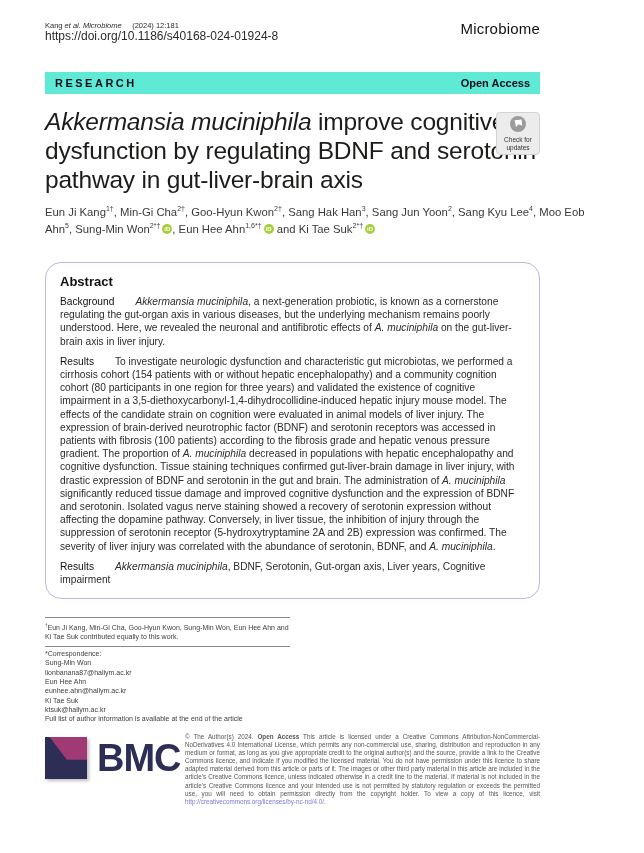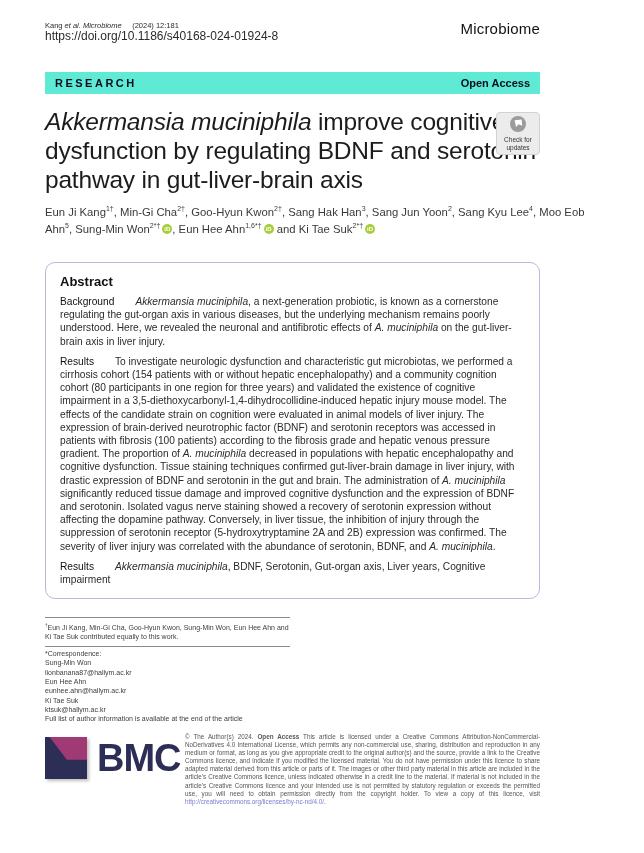--- a/index.html
+++ b/index.html
@@ -31,21 +31,21 @@
   .badge-txt { font-size:6.5px; line-height:7.5px; color:#333; }
 
   
   .authors { margin-top:10px; width:556px; font-size:11.3px; line-height:17px; color:#3a3a3a; }
   .authors sup { font-size:7px; vertical-align:super; line-height:0; }
   .orcid { display:inline-block; width:10px; height:10px; background:#A6CE39; border-radius:50%;
     color:#fff; font-size:6px; font-weight:bold; text-align:center; line-height:10px;
     margin-left:2px; vertical-align:2px; font-style:normal; }
 
   
-  .abstract { margin-top:24px; border:1.5px solid #b9b8dd; border-radius:10px;
+  .abstract { margin-top:24px; border:1.5px solid #b9b8dd; border-radius:16px;
     padding:11px 14px 5px; }
   .abstract h2 { font-size:13px; font-weight:bold; color:#111; margin-bottom:6px; }
   .abs-p { font-size:10.2px; line-height:13.2px; color:#2b2b2b; margin-bottom:7px; }
   .abs-label { font-weight:normal; margin-right:21px; color:#111; }
 
   
   .footnotes { margin-top:18px; width:245px; }
   .fn-rule { border-top:0.75px solid #8a8a8a; width:245px; }
   .fn { font-size:7px; line-height:9.3px; color:#3d3d3d; padding:2.5px 0 4px; }
   .fn-block { font-size:7px; line-height:9.3px; color:#3d3d3d; padding-top:2.5px; }

